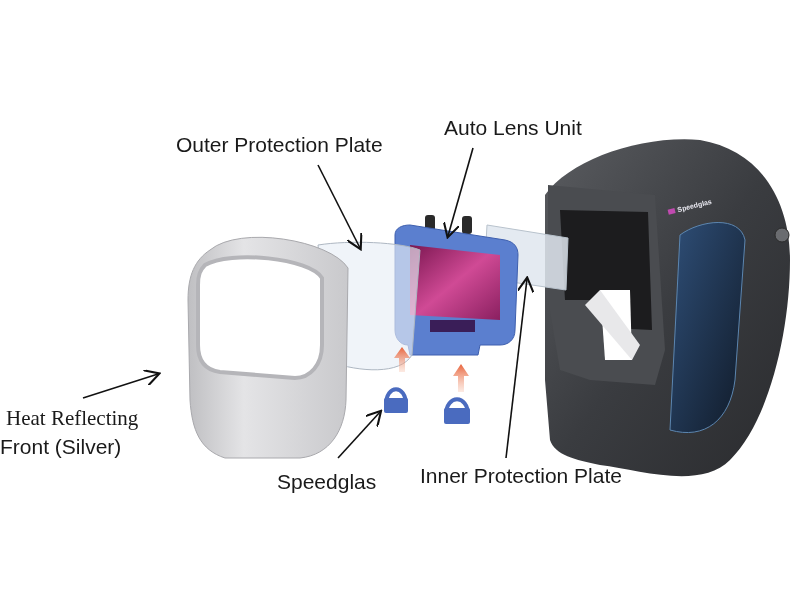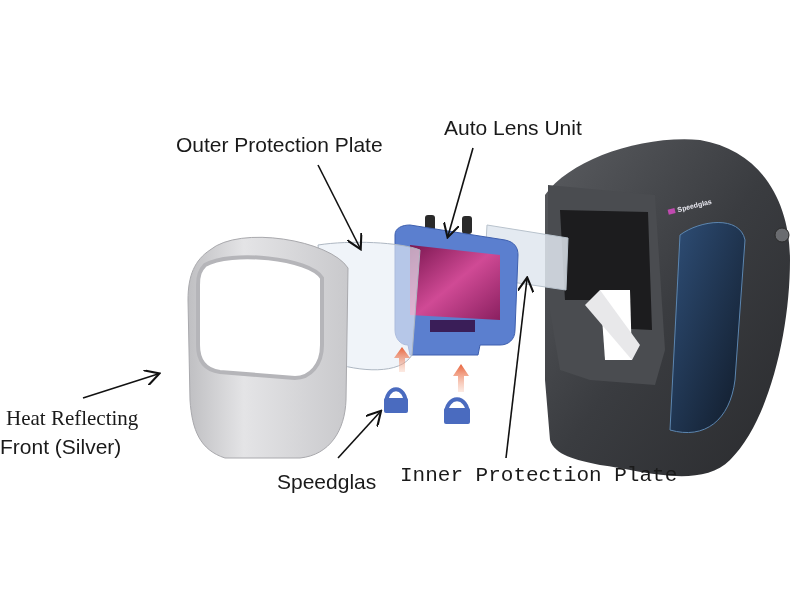--- a/index.html
+++ b/index.html
@@ -90,13 +90,13 @@
   </g>
 </svg>
 
 <div class="brand" style="left:677px; top:202px;">Speedglas</div>
 
 <div class="label" style="left:176px; top:132px;">Outer Protection Plate</div>
 <div class="label" style="left:444px; top:115px;">Auto Lens Unit</div>
 <div class="label" style="left:6px; top:406px;font-family:Liberation Serif, serif;">Heat Reflecting</div>
 <div class="label" style="left:0; top:434px;">Front (Silver)</div>
 <div class="label" style="left:277px; top:469px;">Speedglas</div>
-<div class="label" style="left:400px; top:463px;font-family:Liberation Mono, monospace;">Inner Protection Plate</div>
+<div class="label" style="left:420px; top:463px;">Inner Protection Plate</div>
 
 </body></html>

